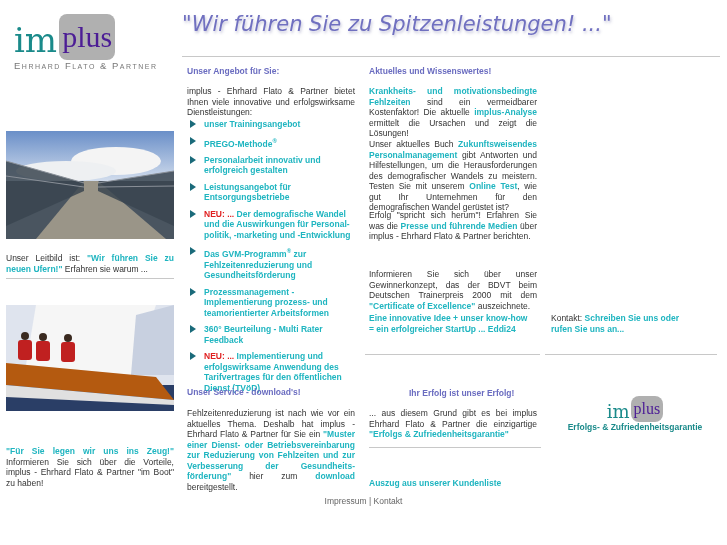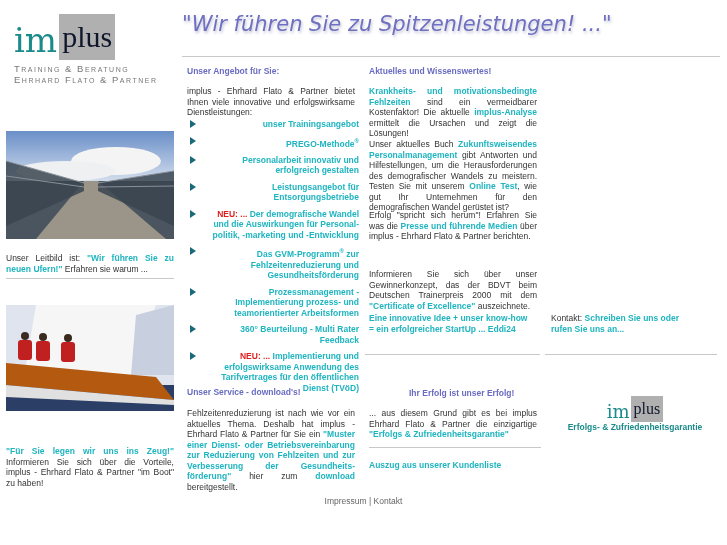--- a/index.html
+++ b/index.html
@@ -8,21 +8,21 @@
   .abs { position:absolute; }
   .teal { color:#1fb5c0; font-weight:bold; }
   .violet { color:#6a6cc0; font-weight:bold; }
   .red { color:#e02020; font-weight:bold; }
   .just { text-align:justify; line-height:10.5px; }
   a { text-decoration:none; }
   .hr { position:absolute; height:1px; background:#c8c8c8; }
 
   
   .logo-script { font-family:"DejaVu Serif", serif; color:#1a8a8a; font-size:30px; }
-  .logo-box { background:#b0b0b0; color:#0f172a; font-family:"Liberation Serif", serif; font-size:30px; padding:2px 3px; }
+  .logo-box { background:#b0b0b0; color:#4c1d95; font-family:"Liberation Serif", serif; font-size:30px; padding:2px 3px;border-radius:8px; }
   .logo-sub { color:#777; font-size:9.5px; letter-spacing:1.5px; font-variant:small-caps; line-height:11px; }
 
   .slogan { font-family:"DejaVu Sans", sans-serif; font-style:italic; font-size:21px; color:#7070c0;
             text-shadow:1px 2px 3px rgba(80,80,140,0.35); }
 
   .list { list-style:none; margin:0; padding:0; }
   .list li { position:relative; padding-left:17px; margin-bottom:6px; line-height:10.5px;
              color:#1fb5c0; font-weight:bold; font-size:8.5px; }
   .list li .arrow { position:absolute; left:3px; top:1px; width:0; height:0;
              border-top:4px solid transparent; border-bottom:4px solid transparent; border-left:6px solid #1a6a7a; }
@@ -31,21 +31,20 @@
   .photo { position:absolute; overflow:hidden; }
 </style>
 </head>
 <body>
 
 <div class="abs" style="left:14px; top:8px; width:160px;">
   <div style="display:flex; align-items:flex-end; height:52px;">
     <span class="logo-script" style="font-size:34px; line-height:40px;">im</span>
     <span class="logo-box" style="line-height:42px; margin-left:2px;">plus</span>
   </div>
-  <div class="logo-sub" style="margin-top:3px;">Training &amp; Beratung</div>
   <div class="logo-sub">Ehrhard Flato &amp; Partner</div>
 </div>
 
 <div class="abs slogan" style="left:182px; top:12px;">"Wir führen Sie zu Spitzenleistungen! ..."</div>
 <div class="hr" style="left:182px; top:56px; width:538px;"></div>
 
 <div class="photo" style="left:6px; top:131px; width:168px; height:108px;">
   <svg width="168" height="108" viewBox="0 0 168 108">
     <defs>
       <linearGradient id="sky" x1="0" y1="0" x2="0" y2="1">
@@ -97,21 +96,21 @@
 </div>
 
 <div class="abs just" style="left:6px; top:446px; width:168px;">
   <a class="teal" style="display:block; text-align:justify; text-align-last:justify;">"Für Sie legen wir uns ins Zeug!"</a>
   <span>Informieren Sie sich über die Vorteile, implus - Ehrhard Flato &amp; Partner "im Boot" zu haben!</span>
 </div>
 
 <div class="abs violet" style="left:187px; top:66px;">Unser Angebot für Sie:</div>
 <div class="abs just" style="left:187px; top:86px; width:168px;">implus - Ehrhard Flato &amp; Partner bietet Ihnen viele innovative und erfolgswirksame Dienstleistungen:</div>
 
-<ul class="abs list" style="left:187px; top:119px; width:172px;text-align:right;">
+<ul class="abs list" style="left:187px; top:119px; width:172px;">
   <li><span class="arrow"></span><span>unser Trainingsangebot</span></li>
   <li><span class="arrow"></span><span>PREGO-Methode</span><sup>®</sup></li>
   <li><span class="arrow"></span><span>Personalarbeit innovativ und erfolgreich gestalten</span></li>
   <li><span class="arrow"></span><span>Leistungsangebot für Entsorgungsbetriebe</span></li>
   <li><span class="arrow"></span><span class="red">NEU: ...</span><span> Der demografische Wandel und die Auswirkungen für Personal-politik, -marketing und -Entwicklung</span></li>
   <li><span class="arrow"></span><span>Das GVM-Programm</span><sup>®</sup><span> zur Fehlzeitenreduzierung und Gesundheitsförderung</span></li>
   <li><span class="arrow"></span><span>Prozessmanagement - Implementierung prozess- und teamorientierter Arbeitsformen</span></li>
   <li><span class="arrow"></span><span>360° Beurteilung - Multi Rater Feedback</span></li>
   <li><span class="arrow"></span><span class="red">NEU: ...</span><span> Implementierung und erfolgswirksame Anwendung des Tarifvertrages für den öffentlichen Dienst (TVöD)</span></li>
 </ul>
@@ -135,21 +134,21 @@
   <span>Informieren Sie sich über unser Gewinnerkonzept, das der BDVT beim Deutschen Trainerpreis 2000 mit dem </span><a class="teal">"Certificate of Excellence"</a><span> auszeichnete.</span>
 </div>
 <a class="abs teal" style="left:369px; top:313px; width:160px; line-height:10.5px;">Eine innovative Idee + unser know-how = ein erfolgreicher StartUp ... Eddi24</a>
 <div class="hr" style="left:365px; top:354px; width:175px;"></div>
 
 <div class="abs violet" style="left:369px; top:388px;padding-left:40px;">Ihr Erfolg ist unser Erfolg!</div>
 <div class="abs just" style="left:369px; top:408px; width:168px;">
   <span>... aus diesem Grund gibt es bei implus Ehrhard Flato &amp; Partner die einzigartige </span><a class="teal">"Erfolgs &amp; Zufriedenheitsgarantie"</a>
 </div>
 <div class="hr" style="left:369px; top:447px; width:172px;"></div>
-<a class="abs teal" style="left:369px; top:460px;">Auszug aus unserer Kundenliste</a>
+<a class="abs teal" style="left:369px; top:478px;">Auszug aus unserer Kundenliste</a>
 
 <div class="abs" style="left:551px; top:313px; width:130px; line-height:10.5px;">
   <span>Kontakt: </span><a class="teal">Schreiben Sie uns oder rufen Sie uns an...</a>
 </div>
 <div class="hr" style="left:545px; top:354px; width:172px;"></div>
 
 <div class="abs" style="left:555px; top:396px; width:160px; text-align:center;">
   <div style="display:inline-flex; align-items:flex-end;">
     <span class="logo-script" style="font-size:18px; line-height:20px;">im</span>
     <span class="logo-box" style="font-size:16px; line-height:22px; margin-left:1px;">plus</span>

